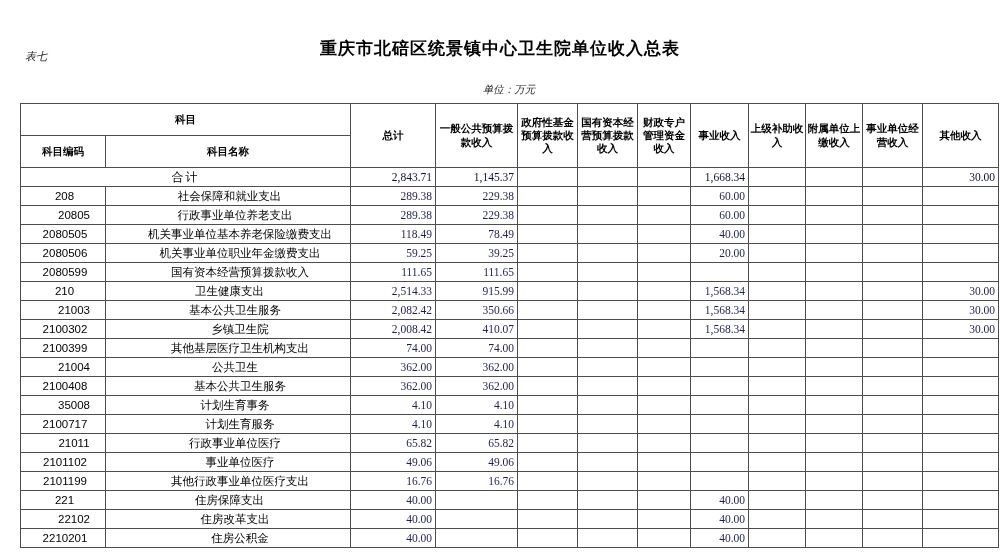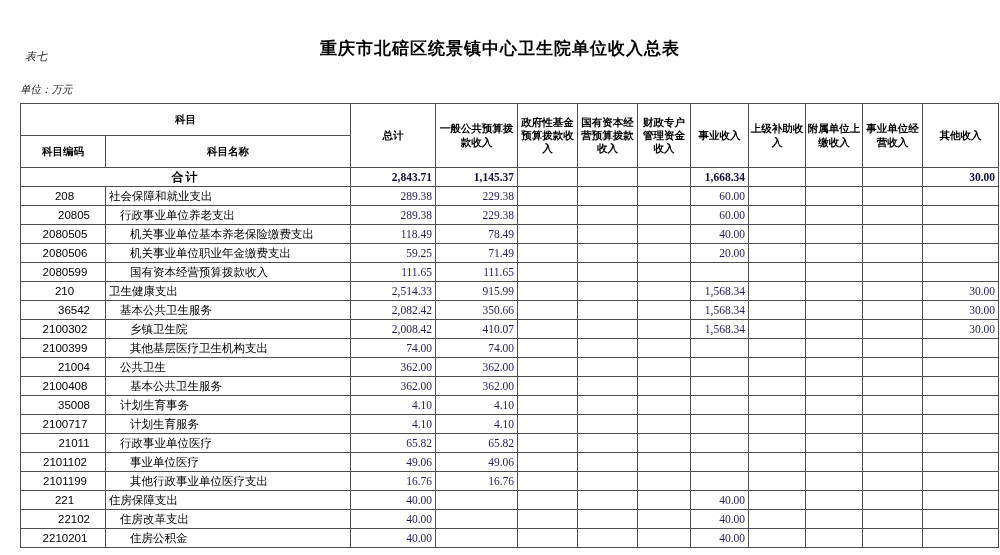--- a/index.html
+++ b/index.html
@@ -19,21 +19,21 @@
   }
   .page-title {
     position: absolute; top: 37px; left: 0; width: 1000px;
     text-align: center;
     font-size: 17px; font-weight: bold;
     letter-spacing: 1px;
     font-family: Liberation Mono, monospace;
   }
   .unit-note {
     position: absolute; top: 83px; left: 20px; width: 978px;
-    text-align: left;
+    text-align: center;
     font-family: "Liberation Serif", serif;
     font-style: italic;
     font-size: 10.5px; color: #222;
   }
   table.income {
     position: absolute; top: 103px; left: 20px;
     width: 978px;
     border-collapse: collapse;
     table-layout: fixed;
   }
@@ -47,28 +47,28 @@
     font-weight: bold;
     text-align: center;
     vertical-align: middle;
     white-space: normal;
     line-height: 1.25;
     padding: 1px 1px;
     height: 32px;
   }
   table.income tbody td { height: 19px; font-size: 11.5px; vertical-align: middle; }
   td.code-cell { text-align: center; padding-left: 3px; }
-  td.name-cell { text-align: left; padding-left: 3px; }
+  td.name-cell { text-align: center; padding-left: 3px; }
   td.num-cell {
     text-align: right; padding-right: 3px;
     font-family: "Liberation Serif", serif;
     font-size: 12px;
     color: #1f1f54;
   }
-  tr.total-row td { height: 22px; font-weight: bold; }
+  tr.total-row td { height: 22px; font-weight: normal; }
   tr.total-row td.total-label { text-align: center; font-size: 12px; letter-spacing: 2px; }
   tr.total-row td.num-cell { color: #10103a; }
   td.lvl2 { padding-left: 22px; }
   td.lvl3 { padding-left: 4px; }
   td.name-cell.lvl2 { padding-left: 14px; }
   td.name-cell.lvl3 { padding-left: 24px; }
 </style>
 </head>
 <body>
 
@@ -163,21 +163,21 @@
         <td class="num-cell">40.00</td>
         <td class="num-cell"></td>
         <td class="num-cell"></td>
         <td class="num-cell"></td>
         <td class="num-cell"></td>
       </tr>
       <tr>
         <td class="code-cell lvl3">2080506</td>
         <td class="name-cell lvl3">机关事业单位职业年金缴费支出</td>
         <td class="num-cell">59.25</td>
-        <td class="num-cell">71.49</td>
+        <td class="num-cell">39.25</td>
         <td class="num-cell"></td>
         <td class="num-cell"></td>
         <td class="num-cell"></td>
         <td class="num-cell">20.00</td>
         <td class="num-cell"></td>
         <td class="num-cell"></td>
         <td class="num-cell"></td>
         <td class="num-cell"></td>
       </tr>
       <tr>
@@ -202,21 +202,21 @@
         <td class="num-cell"></td>
         <td class="num-cell"></td>
         <td class="num-cell"></td>
         <td class="num-cell">1,568.34</td>
         <td class="num-cell"></td>
         <td class="num-cell"></td>
         <td class="num-cell"></td>
         <td class="num-cell">30.00</td>
       </tr>
       <tr>
-        <td class="code-cell lvl2">36542</td>
+        <td class="code-cell lvl2">21003</td>
         <td class="name-cell lvl2">基本公共卫生服务</td>
         <td class="num-cell">2,082.42</td>
         <td class="num-cell">350.66</td>
         <td class="num-cell"></td>
         <td class="num-cell"></td>
         <td class="num-cell"></td>
         <td class="num-cell">1,568.34</td>
         <td class="num-cell"></td>
         <td class="num-cell"></td>
         <td class="num-cell"></td>

